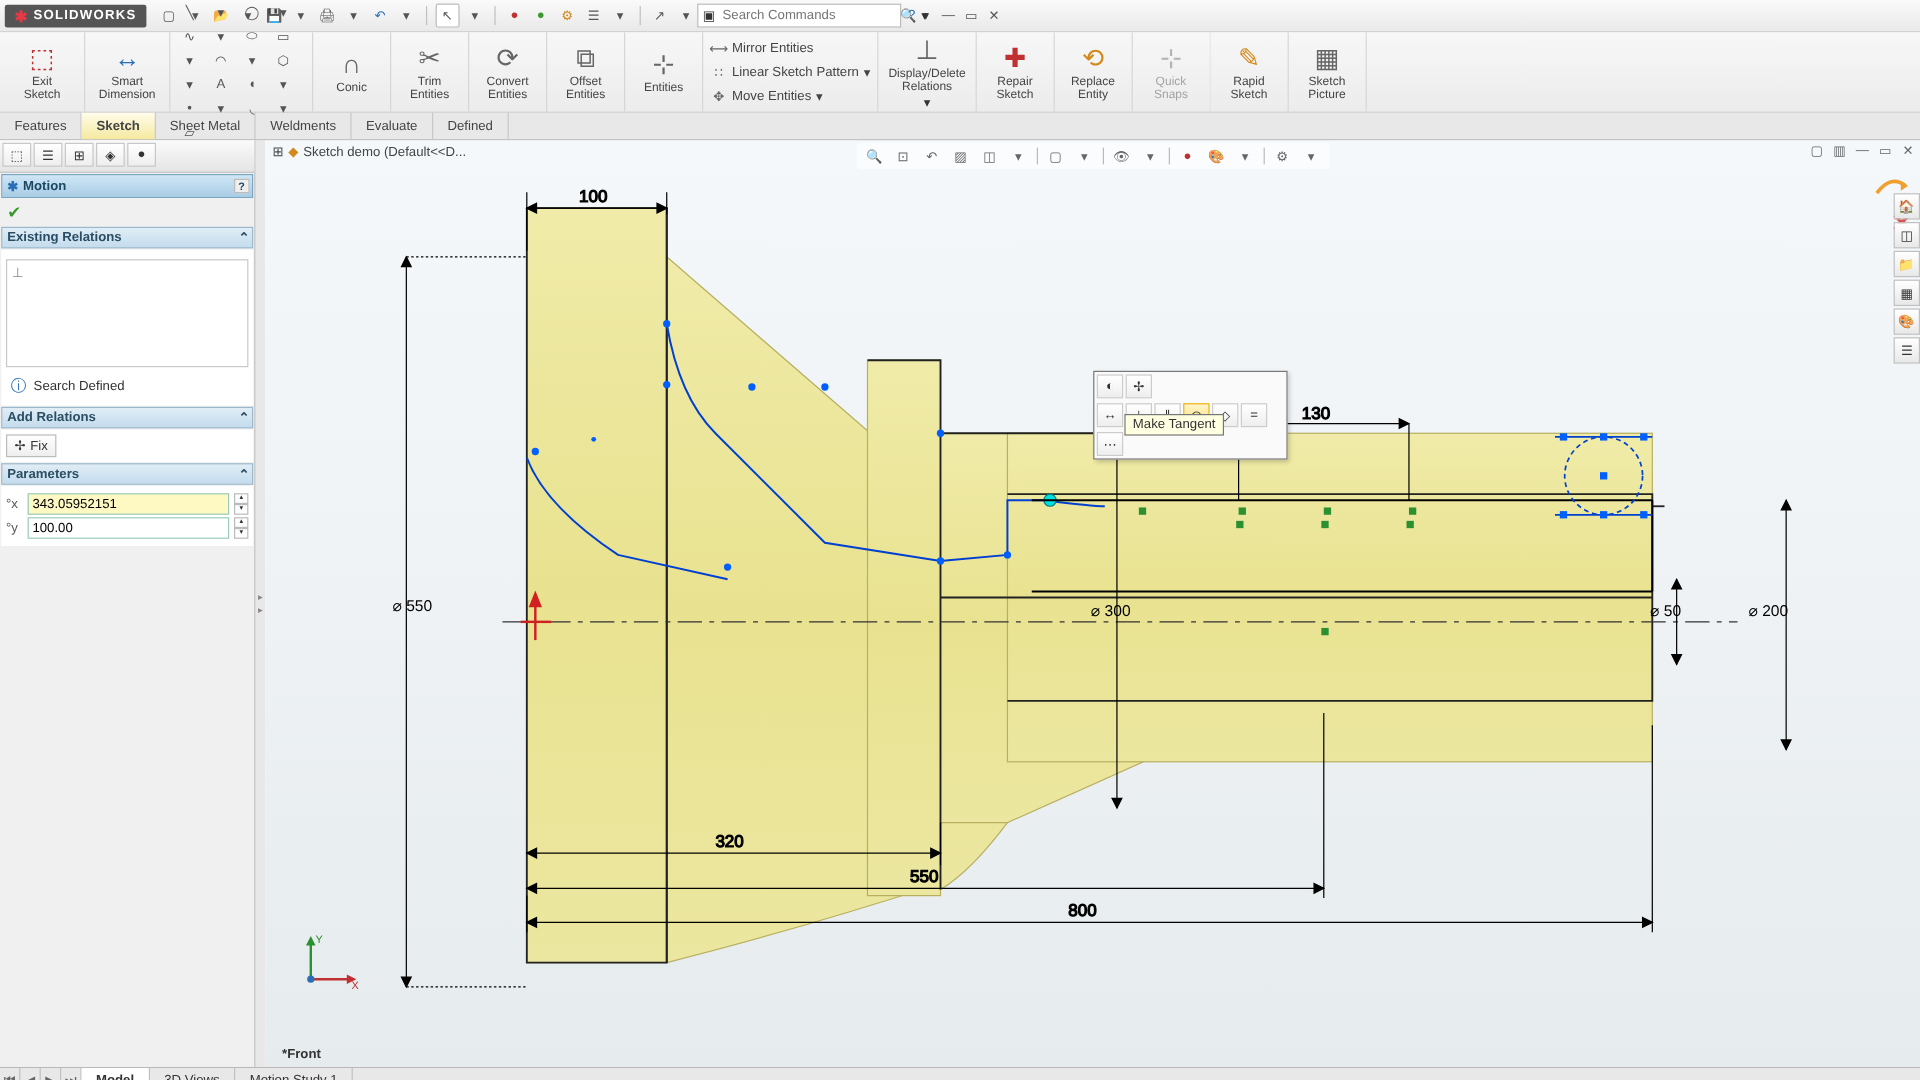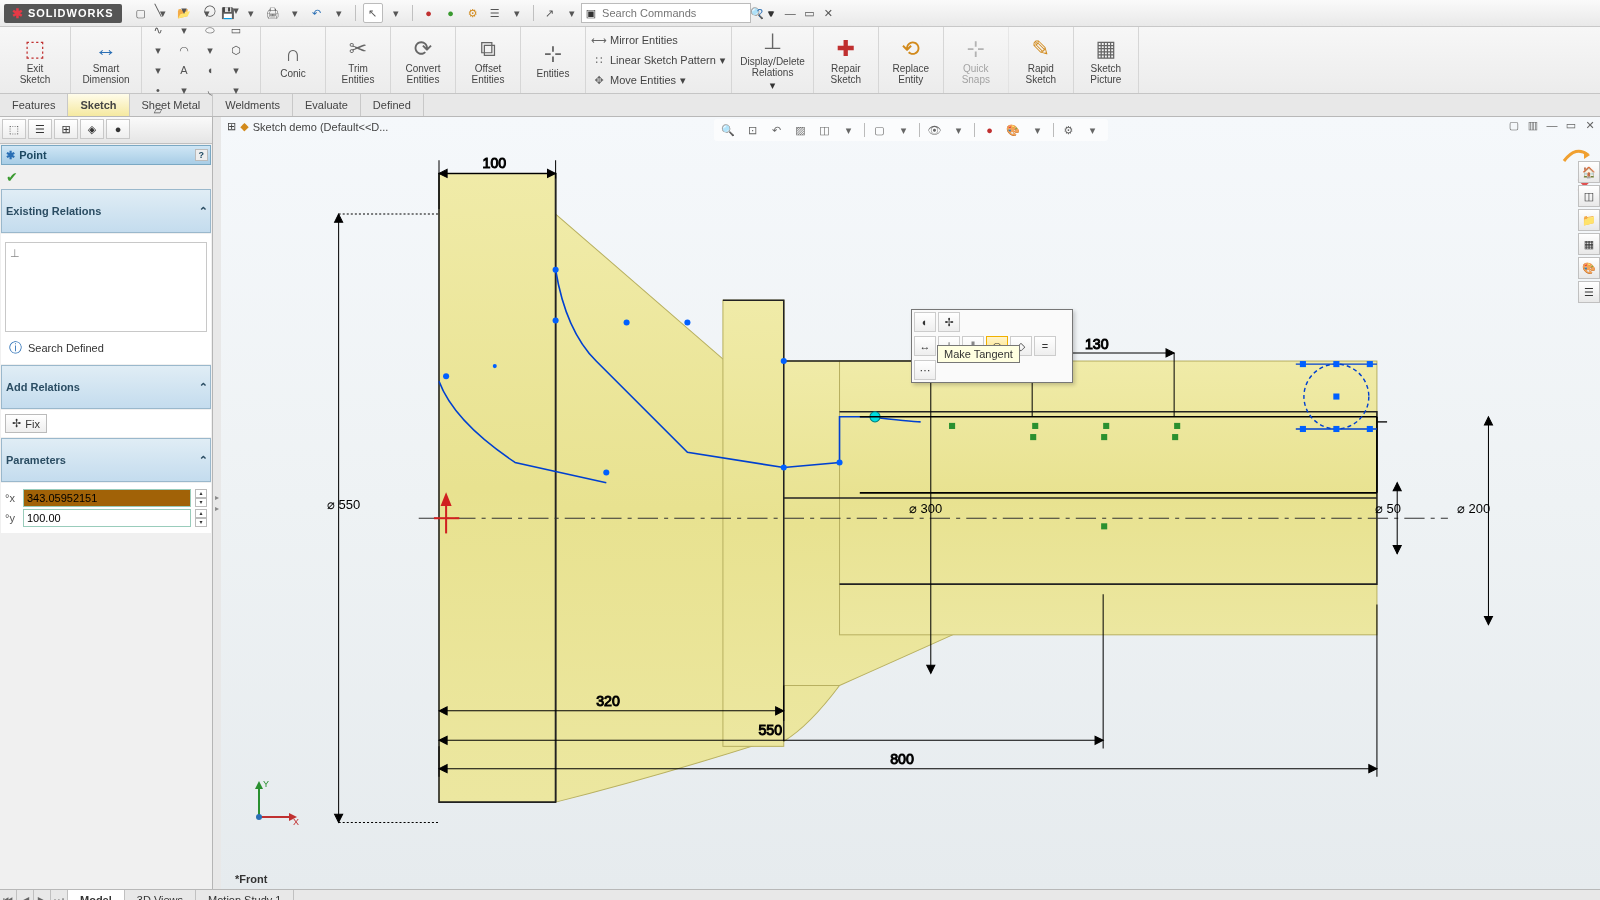--- a/index.html
+++ b/index.html
@@ -34,21 +34,21 @@
 .tab{padding:3px 12px;border-right:1px solid #c8c8c8;color:#444;cursor:pointer;display:flex;align-items:center;}
 .tab.active{background:linear-gradient(#fffcea,#f5e9a0);font-weight:bold;}
 
 .workspace{display:flex;height:772px;position:relative;}
 .sidepanel{width:212px;background:#f0f0f0;border-right:1px solid #b5b5b5;display:flex;flex-direction:column;}
 .sp-tabs{height:22px;background:linear-gradient(#fafafa,#e5e5e5);border-bottom:1px solid #c0c0c0;display:flex;gap:2px;padding:2px;}
 .sp-tabs .t{width:22px;height:18px;border:1px solid #c8c8c8;background:linear-gradient(#fff,#eee);display:flex;align-items:center;justify-content:center;font-size:11px;}
 .sp-head{background:linear-gradient(#cfe6f5,#a8cde6);border:1px solid #7aa8c3;height:18px;display:flex;align-items:center;padding:0 4px;margin:1px;gap:4px;font-weight:bold;color:#1c4861;position:relative;}
 .sp-head .help{position:absolute;right:2px;background:#eee;border:1px solid #bbb;padding:0 3px;font-size:9px;}
 .sp-okrow{padding:3px 6px;}
-.sp-section{background:linear-gradient(#e0edf5,#c4dcee);border:1px solid #9ab8cc;height:16px;display:flex;align-items:center;padding:13px 4px;font-weight:bold;color:#2b4d63;margin:1px;position:relative;}
+.sp-section{background:linear-gradient(#e0edf5,#c4dcee);border:1px solid #9ab8cc;height:16px;display:flex;align-items:center;padding:0 4px;font-weight:bold;color:#2b4d63;margin:1px;position:relative;}
 .sp-section .chev{position:absolute;right:2px;}
 .sp-body{padding:4px;background:#fff;margin:0 1px;}
 .relbox{border:1px solid #c8c8c8;background:#fff;height:80px;display:flex;align-items:flex-start;padding:4px;margin:4px 0;}
 .status{display:flex;align-items:center;gap:6px;padding:3px 4px;color:#333;}
 .status .i{color:#2a6fb5;font-size:13px;}
 .btn-fix{display:flex;align-items:center;gap:4px;border:1px solid #bbb;background:linear-gradient(#fff,#eee);padding:2px 6px;width:fit-content;}
 .param-row{display:flex;align-items:center;gap:4px;margin:2px 0;}
 .param-row .plbl{width:14px;color:#555;font-size:11px;}
 .param-row input{flex:1;border:1px solid #9cb;height:16px;font-size:11px;padding:0 3px;}
 .param-row .spin{display:flex;flex-direction:column;width:12px;}
@@ -243,21 +243,21 @@
   <div class="sidepanel">
     <div class="sp-tabs">
       <span class="t">⬚</span>
       <span class="t">☰</span>
       <span class="t">⊞</span>
       <span class="t">◈</span>
       <span class="t">●</span>
     </div>
     <div class="sp-head">
         <span style="color:#2a6fb5">✱</span>
-        <span>Point</span>
+        <span>Motion</span>
         <span class="help">?</span>
       </div>
     <div class="sp-okrow"><span style="color:#3a9a30;font-size:14px">✔</span></div>
     <div class="sp-section">
         <span>Existing Relations</span>
         <span class="chev">⌃</span>
       </div>
     <div class="sp-body">
       <div class="relbox">
           <span style="color:#888">⊥</span>
@@ -277,21 +277,21 @@
           <span>Fix</span>
         </div>
     </div>
     <div class="sp-section">
         <span>Parameters</span>
         <span class="chev">⌃</span>
       </div>
     <div class="sp-body">
       <div class="param-row">
         <span class="plbl">°x</span>
-        <input class="selected" style="background: #a16207;" value="343.05952151">
+        <input class="selected" style="background: #fef9c3;" value="343.05952151">
         <div class="spin">
             <span>▴</span>
             <span>▾</span>
           </div>
       </div>
       <div class="param-row">
         <span class="plbl">°y</span>
         <input value="100.00" style="">
         <div class="spin">
             <span>▴</span>

